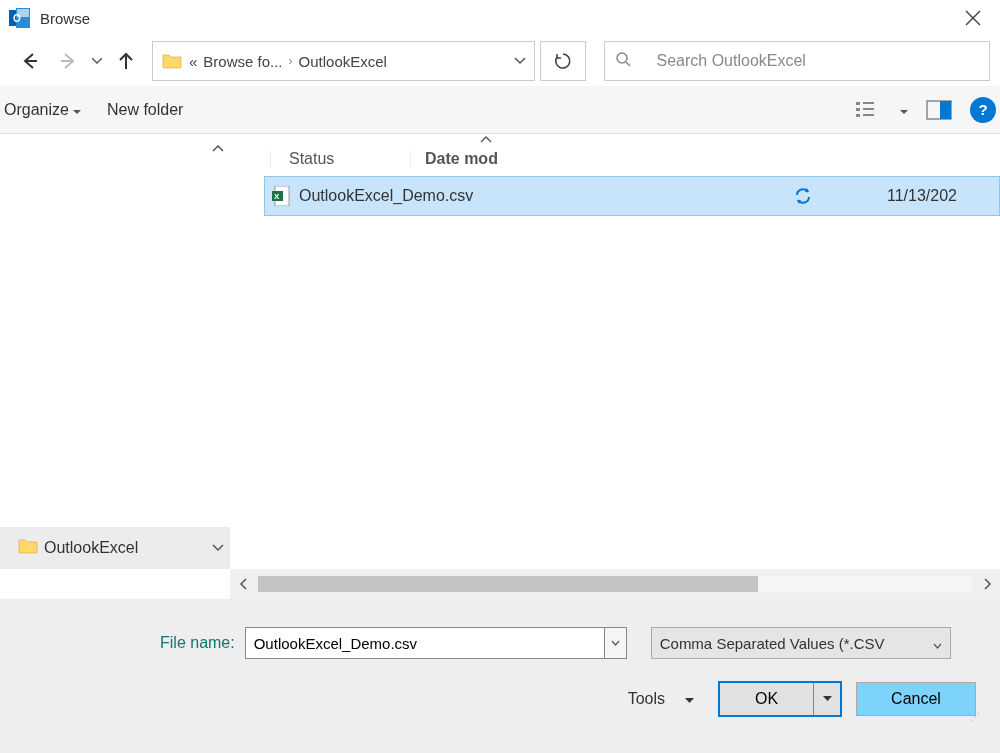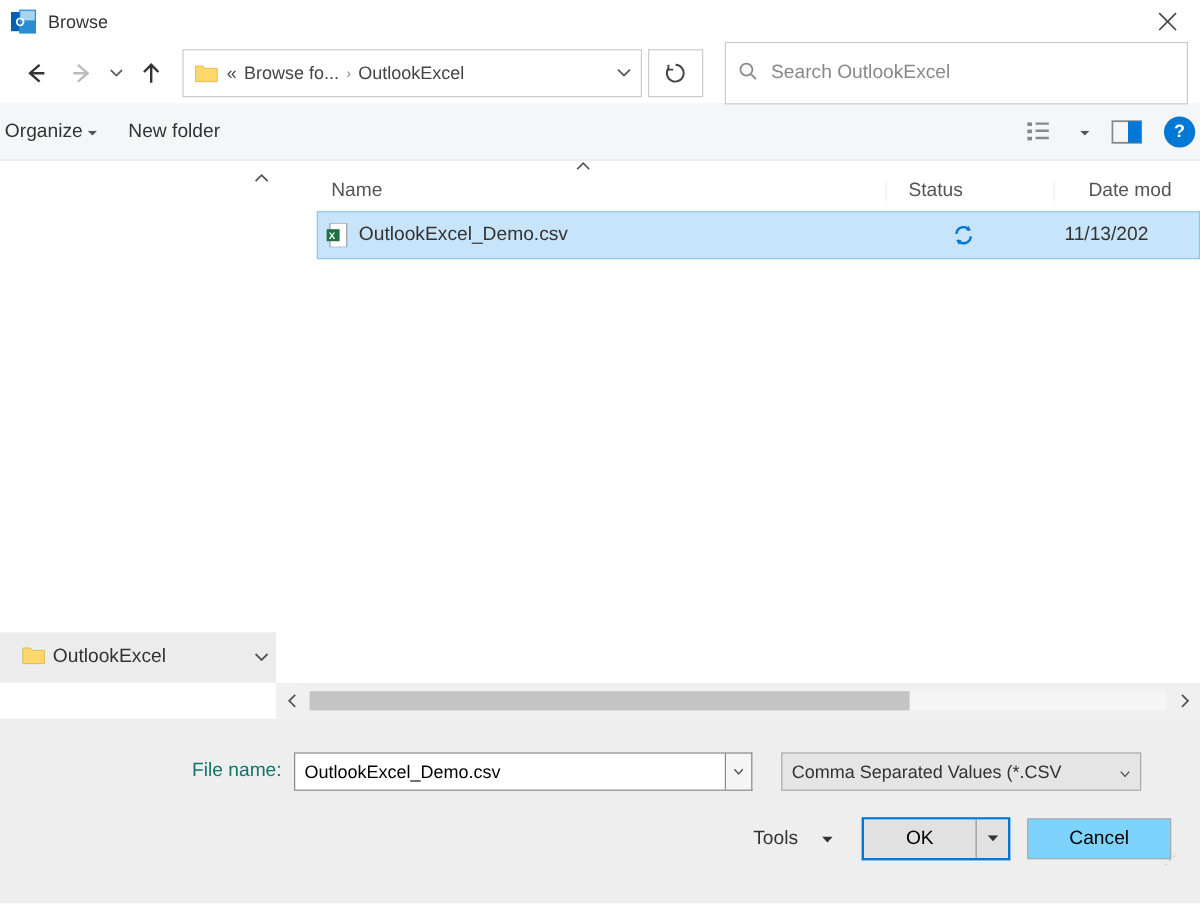--- a/index.html
+++ b/index.html
@@ -15,21 +15,21 @@
     .nav-row { height: 50px; display: flex; align-items: center; padding: 0 10px 0 14px; gap: 6px; background: #fff; }
     .nav-arrow { width: 32px; height: 32px; display:flex; align-items:center; justify-content:center; color: #333; }
     .nav-arrow.disabled { color: #b8b8b8; }
     .nav-caret { width:14px; display:flex; align-items:center; justify-content:center; color:#555; font-size:10px;}
     .address-bar { flex: 1; height: 40px; border: 1px solid #ccc; display: flex; align-items: center; padding: 0 8px; gap: 6px; font-size: 15px; color: #333; margin-left: 4px; max-width: 495px;}
     .address-bar .folder-icon { width: 22px; height: 22px; display:flex; align-items:center; justify-content:center; }
     .address-bar .crumb { color: #444; }
     .address-bar .sep { color: #888; font-size:12px;}
     .address-bar .spacer { flex:1; }
     .refresh-btn { width: 46px; height: 40px; border: 1px solid #ccc; display:flex; align-items:center; justify-content:center; margin-left:-1px; color:#444; font-size:16px;}
-    .search-box { flex: 1; height: 52px; border: 1px solid #ccc; display:flex; align-items:center; padding: 0 10px; gap:12px; margin-left: 12px; color:#777; font-size:16px;}
+    .search-box { flex: 1; height: 40px; border: 1px solid #ccc; display:flex; align-items:center; padding: 0 10px; gap:26px; margin-left: 12px; color:#777; font-size:16px;}
     .search-box input { border:none; outline:none; font-size:16px; color:#333; flex:1; background:transparent;}
     .search-box input::placeholder { color:#888; }
 
     
     .toolbar { height: 48px; background: #f5f6f7; border-bottom: 1px solid #e0e0e0; display:flex; align-items:center; padding: 0 4px; gap: 26px; font-size: 16px; color:#333;}
     .toolbar .tool-item { display:flex; align-items:center; gap:4px; }
     .toolbar .right { margin-left:auto; display:flex; align-items:center; gap:14px;}
     .view-btn { width:34px; height:28px; display:flex; align-items:center; justify-content:center;}
     .help-btn { width:26px; height:26px; border-radius:50%; background:#0078d4; display:flex; align-items:center; justify-content:center; color:#fff; font-weight:bold; font-size:15px;}
 
@@ -37,21 +37,21 @@
     .main { display:flex; height: 435px; }
     .sidebar { width: 230px; background:#fff; position:relative; }
     .collapse-caret { position:absolute; top:8px; right:6px; color:#555; font-size:12px;}
     .scroll-track { position:absolute; right:-18px; top:0; width:18px; height:100%; background:#f0f0f0;}
     .scroll-thumb { position:absolute; left:2px; width:14px; height:56px; top:290px; background:#c4c4c4;}
     .content { flex:1; background:#fff; padding-left: 40px; padding-top: 8px; position:relative; }
     .sort-caret { position:absolute; top:0; left:250px; color:#555; font-size:10px;}
     .columns { display:flex; height:34px; align-items:center; font-size:16px; color:#555; }
     .col-name { width: 468px; padding-left: 6px;}
     .col-status { width: 140px; border-left:1px solid #eee; padding-left:18px;}
-    .col-date { flex:1; border-left:1px solid #eee; padding-left:28px; white-space:nowrap; overflow:hidden;}
+    .col-date { flex:1; border-left:1px solid #eee; padding-left:14px; white-space:nowrap; overflow:hidden;font-weight:bold;}
     .file-row { display:flex; height:40px; align-items:center; background:#c8e4fb; border:1px solid #8fc7ea; margin-left:-6px; padding-left:6px;}
     .file-row .fname { width: 462px; display:flex; align-items:center; gap:8px; font-size:16px; color:#333;}
     .file-row .fstatus { width: 140px; display:flex; justify-content:center; color:#0078d4; font-size:18px;}
     .file-row .fdate { flex:1; padding-left:14px; font-size:16px; color:#333;}
     .excel-icon { width:20px; height:20px; display:flex; align-items:center; justify-content:center;}
 
     
     .sidebar-row { position:absolute; bottom:0; left:0; right:0; height:42px; background:#ececec; display:flex; align-items:center; gap:6px; padding-left:18px; font-size:16px; color:#333;}
     .sidebar-row .caret-right { margin-left:auto; margin-right:6px; color:#555; font-size:12px;}
 
@@ -220,21 +220,20 @@
     </div>
   </div>
 
   <div class="content">
     <span class="sort-caret">
       <svg width="12" height="7" viewBox="0 0 12 7">
           <path d="M1 6 L6 1 L11 6" stroke="#555" stroke-width="1.4" fill="none"></path>
         </svg>
     </span>
     <div class="columns">
-      <div class="col-name">Name</div>
       <div class="col-status">Status</div>
       <div class="col-date">Date mod</div>
     </div>
     <div class="file-row">
       <div class="fname">
         <span class="excel-icon">
           <svg width="18" height="20" viewBox="0 0 18 20">
               <rect x="3" y="0" width="14" height="20" fill="#fff" stroke="#888" stroke-width="0.8"></rect>
               <rect x="0" y="5" width="11" height="10" fill="#1e7145"></rect>
               <text x="2" y="13" font-size="8" fill="#fff" font-weight="bold">X</text>

